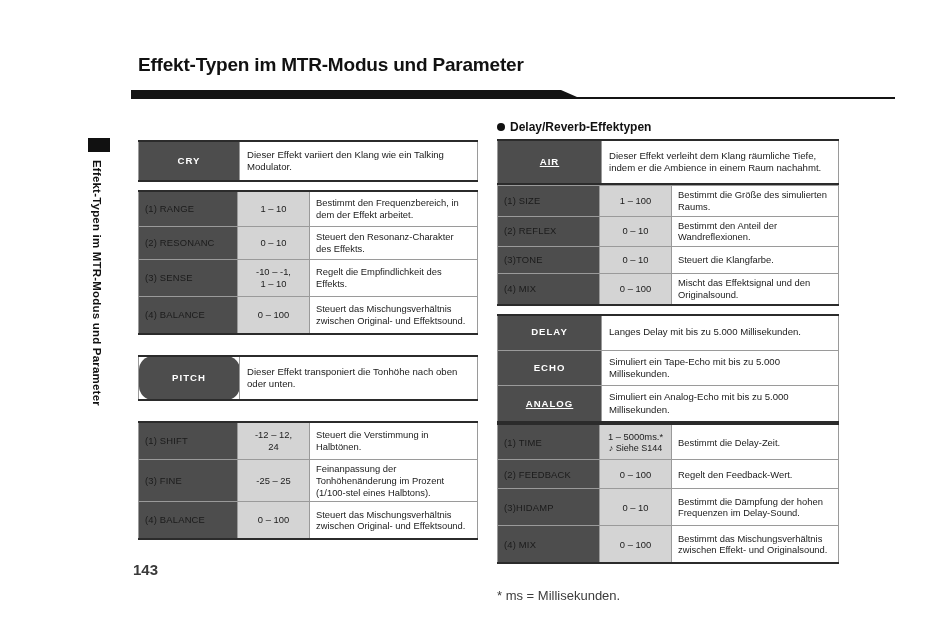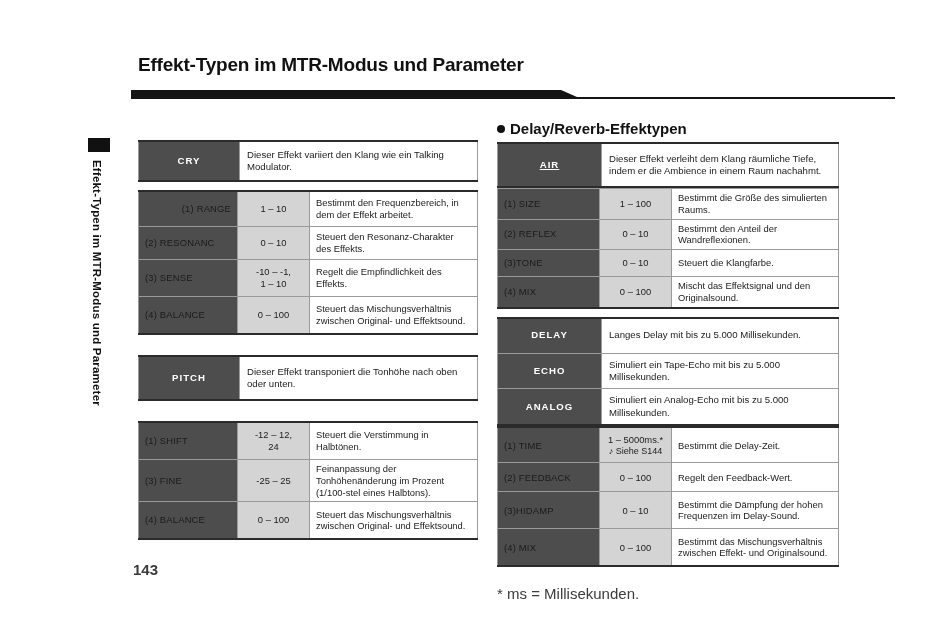--- a/index.html
+++ b/index.html
@@ -40,21 +40,21 @@
     position:absolute;left:133px;top:561px;
     font-size:15px;font-weight:bold;color:#3a3a3a;
   }
 
   
   #col-left{position:absolute;left:138px;top:140px;width:340px;}
   #col-right{position:absolute;left:497px;top:120px;width:342px;}
 
   
   .section-heading{
-    font-size:15px;font-weight:bold;color:#111;
+    font-size:12px;font-weight:bold;color:#111;
     margin:0 0 5px 0;display:flex;align-items:center;gap:5px;
   }
   .bullet-dot{
     width:8px;height:8px;border-radius:50%;background:#111;display:inline-block;
     flex:0 0 auto;
   }
 
   
   table.fx{
     border-collapse:collapse;width:100%;table-layout:fixed;
@@ -94,21 +94,21 @@
   }
   table.hdr td.name{background:#4d4d4d;color:#fff;text-align:center;font-weight:bold;letter-spacing:1px;}
 
   .gap-8{height:8px;}
   .gap-20{height:20px;}
 
   .caption{
     font-size:9.8px;color:#1b1b1b;margin:4px 0 5px 0;
   }
   .footnote{
-    font-size:15px;color:#3c3c3c;margin-top:18px;
+    font-size:13px;color:#3c3c3c;margin-top:24px;
   }
 </style>
 </head>
 <body>
 
 <div id="side-tab">
   <span class="tab-mark"></span>
   <span class="tab-text">Effekt-Typen im MTR-Modus und Parameter</span>
 </div>
 
@@ -128,21 +128,21 @@
       <td>Dieser Effekt variiert den Klang wie ein Talking Modulator.</td>
     </tr>
   </tbody>
     </table>
 
   <div class="gap-8"></div>
 
   <table class="fx">
     <tbody>
         <tr>
-      <td class="name" style="width:86px;height:28px;text-align:right;">(1) RANGE</td>
+      <td class="name" style="width:86px;height:28px;">(1) RANGE</td>
       <td class="val" style="width:59px;">1 – 10</td>
       <td class="desc">Bestimmt den Frequenzbereich, in dem der Effekt arbeitet.</td>
     </tr>
     <tr>
       <td class="name" style="height:26px;">(2) RESONANC</td>
       <td class="val">0 – 10</td>
       <td class="desc">Steuert den Resonanz-Charakter des Effekts.</td>
     </tr>
     <tr>
       <td class="name" style="height:30px;">(3) SENSE</td>
@@ -156,21 +156,21 @@
       <td class="desc">Steuert das Mischungsverhältnis zwischen Original- und Effektsound.</td>
     </tr>
   </tbody>
     </table>
 
   <div class="gap-20"></div>
 
   <table class="hdr">
     <tbody>
         <tr>
-      <td class="name" style="width:86px;height:32px;">PITCH</td>
+      <td class="name" style="width:86px;height:32px;border-radius:14px;">PITCH</td>
       <td>Dieser Effekt transponiert die Tonhöhe nach oben oder unten.</td>
     </tr>
   </tbody>
     </table>
 
   <div class="gap-20"></div>
 
   <table class="fx">
     <tbody>
         <tr>
@@ -240,21 +240,21 @@
     <tbody>
         <tr>
       <td class="name" style="width:89px;height:24px;">DELAY</td>
       <td>Langes Delay mit bis zu 5.000 Millisekunden.</td>
     </tr>
     <tr>
       <td class="name" style="height:24px;">ECHO</td>
       <td>Simuliert ein Tape-Echo mit bis zu 5.000 Millisekunden.</td>
     </tr>
     <tr>
-      <td class="name" style="height:24px;">ANALOG</td>
+      <td class="name" style="height:24px;text-decoration:underline;">ANALOG</td>
       <td>Simuliert ein Analog-Echo mit bis zu 5.000 Millisekunden.</td>
     </tr>
   </tbody>
     </table>
 
 
   <table class="fx">
     <tbody>
         <tr>
       <td class="name" style="width:89px;height:28px;">(1) TIME</td>

